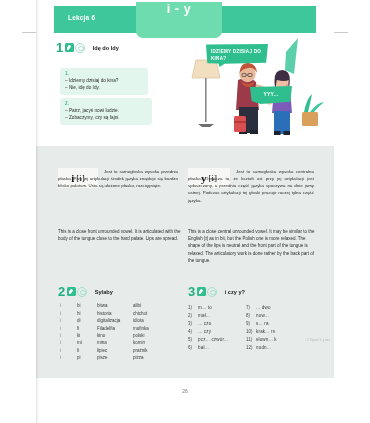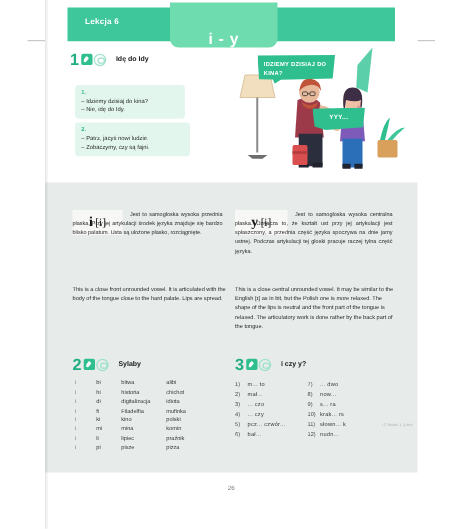--- a/index.html
+++ b/index.html
@@ -27,21 +27,21 @@
     position:absolute;left:18px;top:6px;width:262px;height:27px;
     background:#3dc79a;
   }
   .hdr-lekcja{
     position:absolute;left:32px;top:14px;
     color:#ffffff;font-size:6.5px;font-weight:bold;letter-spacing:.2px;
   }
   .hdr-tab{
     position:absolute;left:100px;top:2px;width:86px;height:36px;
     background:#6fdcb0;border-radius:0 0 7px 7px;
-    display:flex;align-items:flex-end;justify-content:center;
+    display:flex;align-items:flex-start;justify-content:center;
   }
   .hdr-title{
     color:#ffffff;font-size:12.5px;font-weight:bold;letter-spacing:.6px;
   }
 
   
   .exnum{display:flex;align-items:center;gap:1.5px;}
   .exnum .num{color:#1fae82;font-size:13px;font-weight:bold;line-height:1;}
   .exnum .pen{
     width:9px;height:9px;background:#2fbf8f;border-radius:1.5px;

